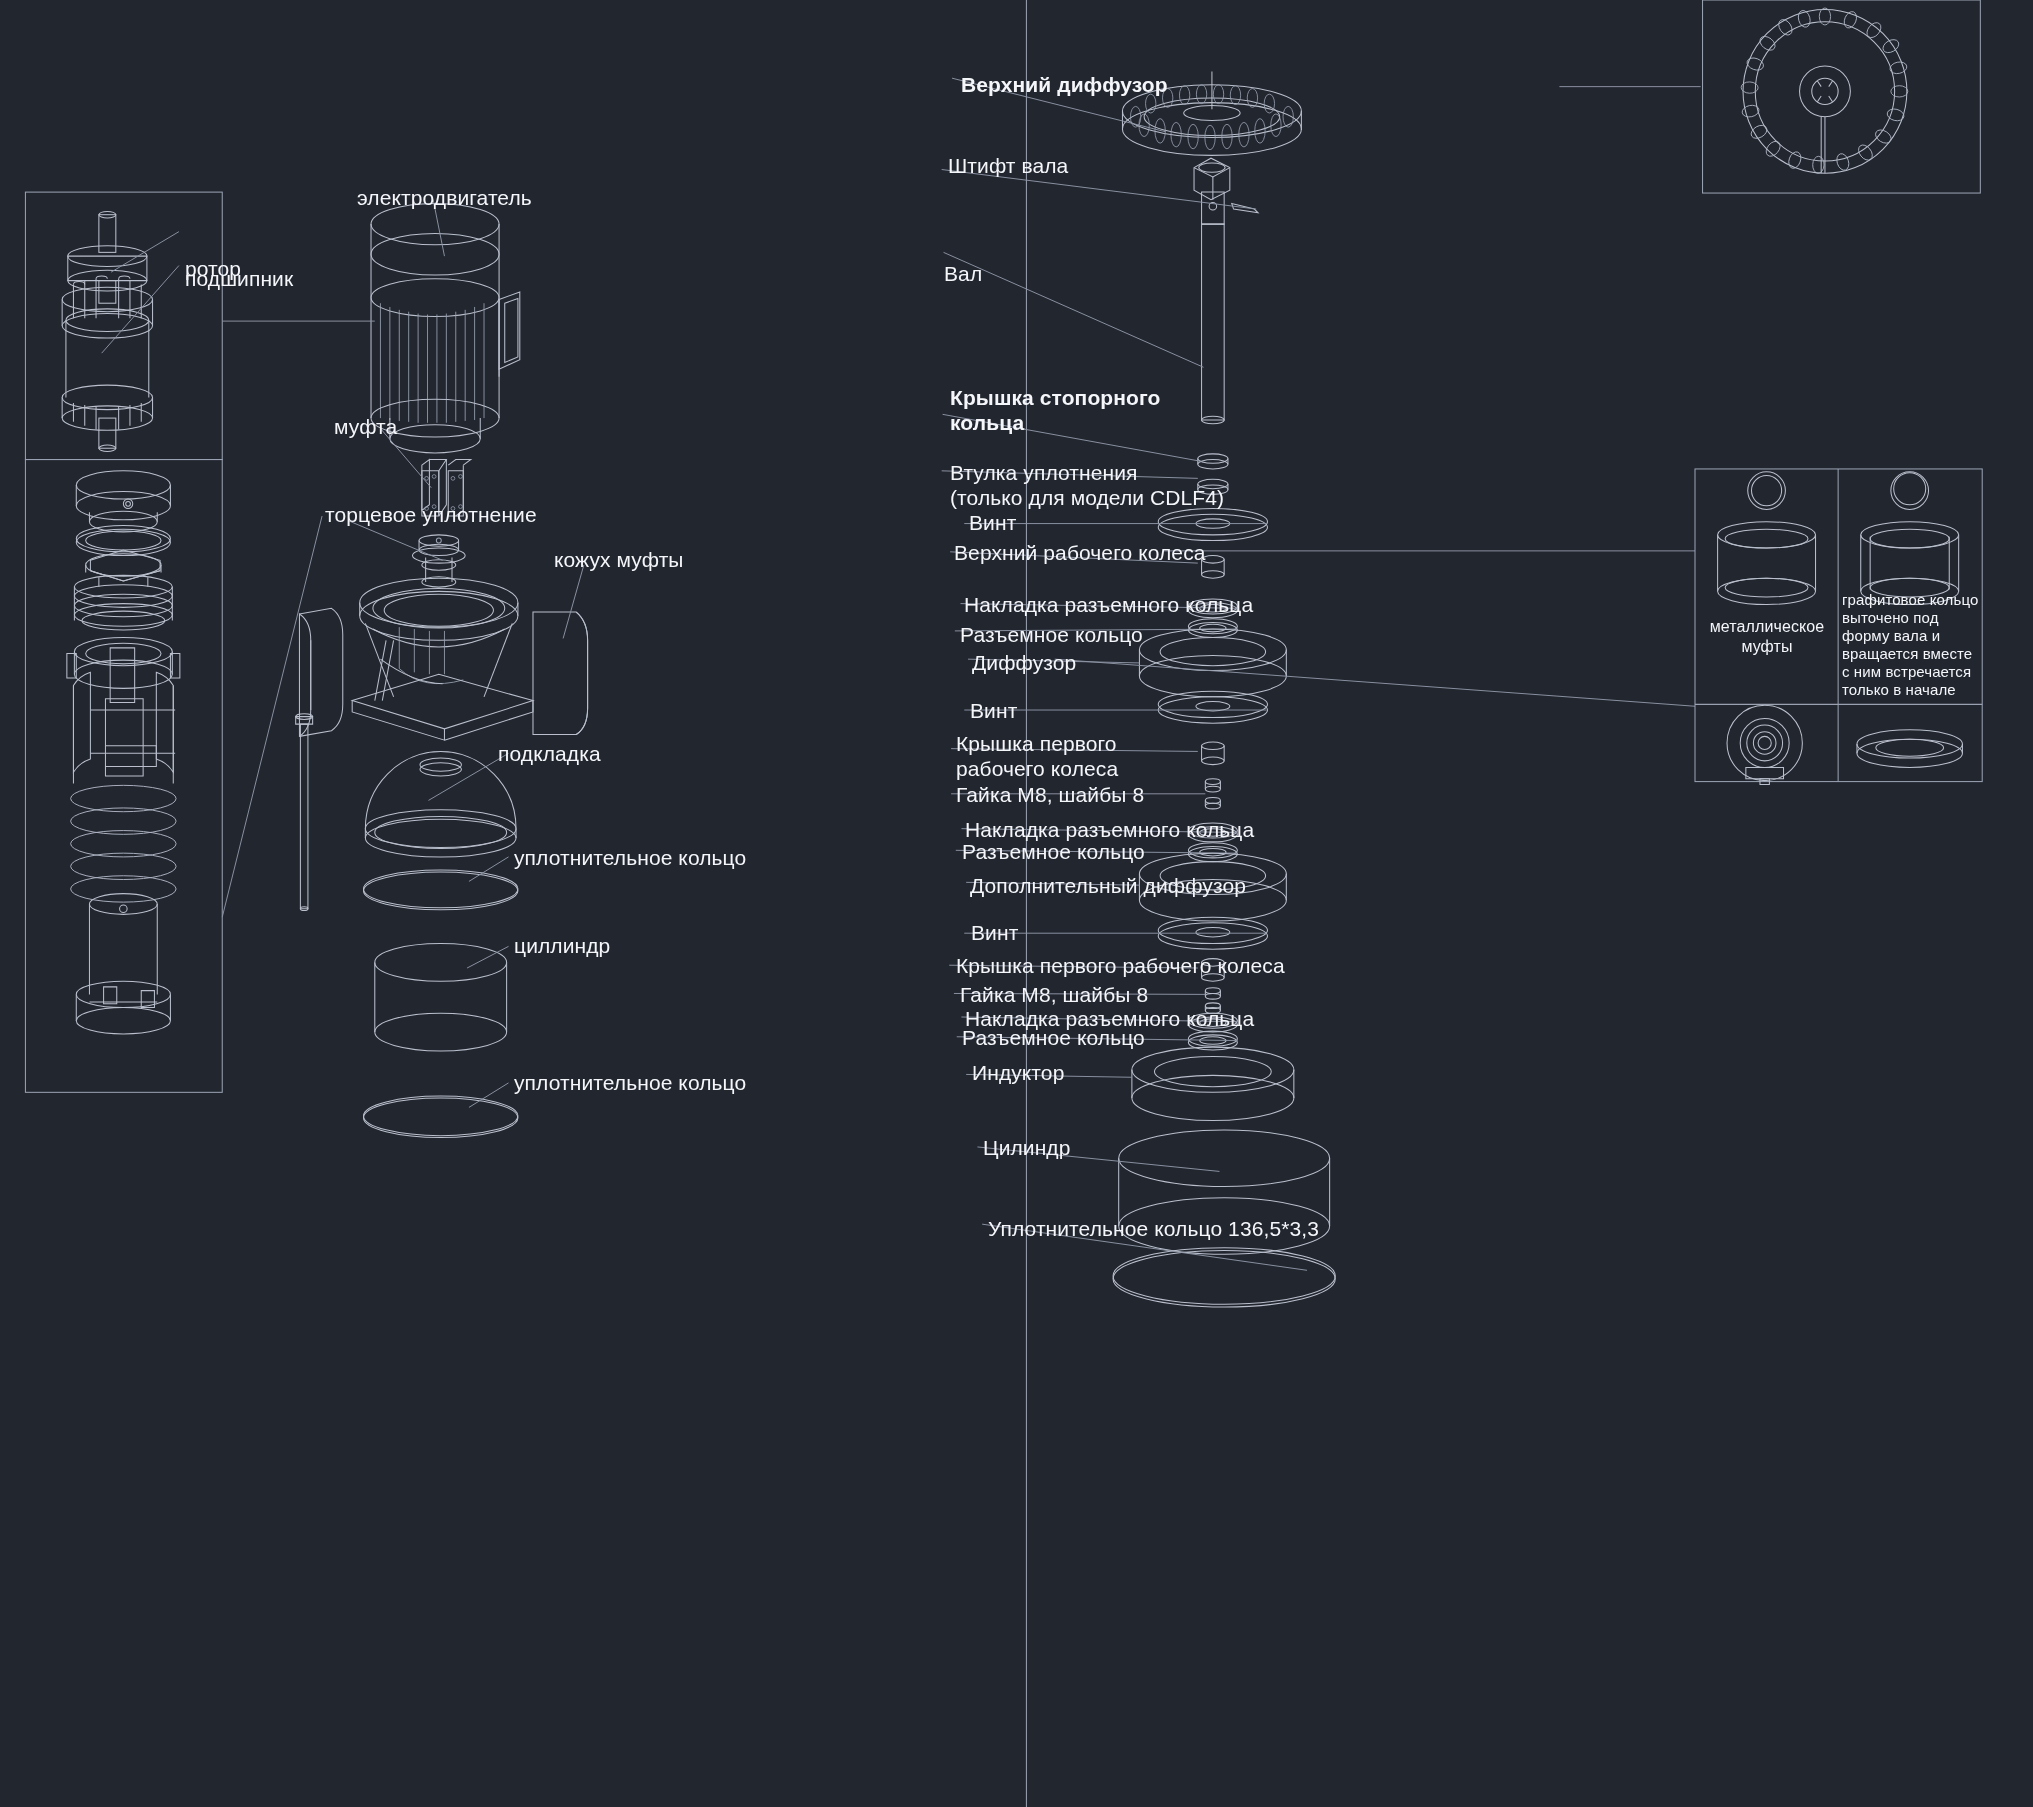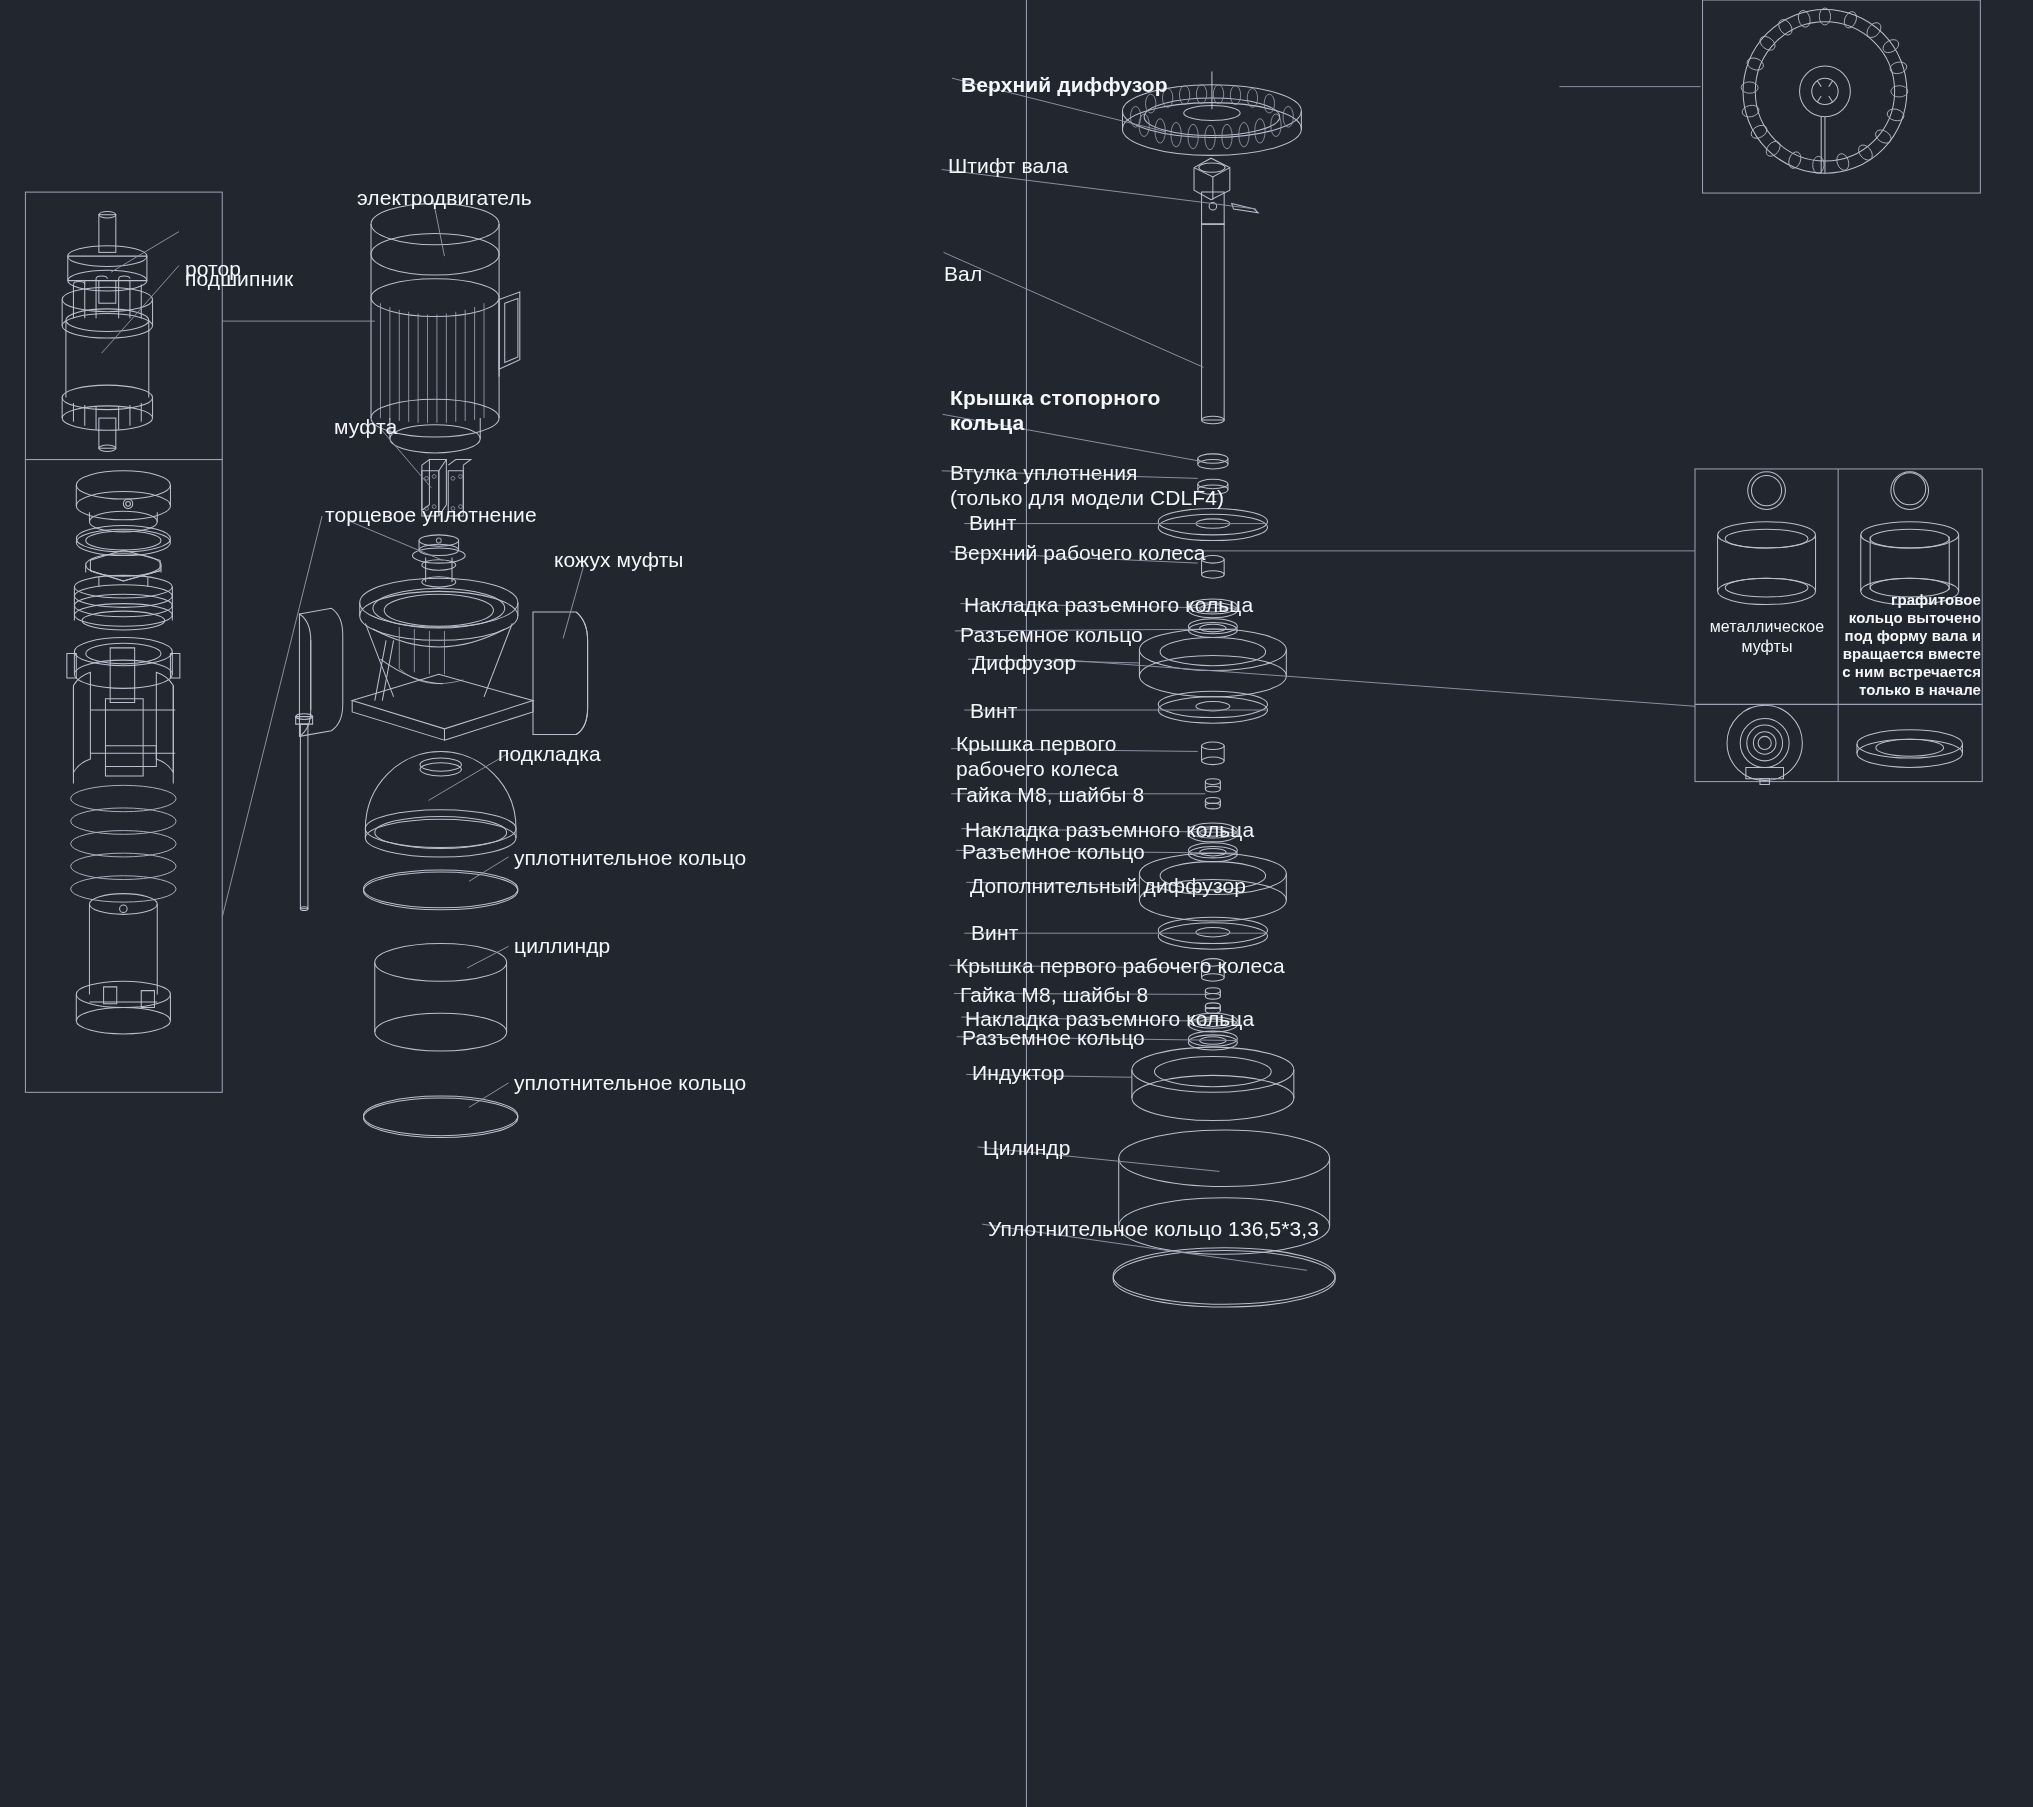--- a/index.html
+++ b/index.html
@@ -20,21 +20,21 @@
   .ln-box{fill:none;stroke:#9aa2b2;stroke-width:1.1;}
   .lbl{
     position:absolute;
     color:#f4f6fa;
     font-size:21px;
     line-height:25.4px;
     white-space:pre;
     letter-spacing:0.1px;
   }
   .lbl.ins{font-size:16px;line-height:20px;text-align:center;white-space:normal;}
-  .lbl.insb{font-size:15px;line-height:18px;text-align:right;white-space:normal;font-weight:bold;}
+  .lbl.insb{font-size:15px;line-height:18px;text-align:left;white-space:normal;}
 </style>
 </head>
 <body>
 
 <div id="stage">
 
   <svg class="layer" viewBox="0 0 2160 1920">
 
     <line class="ln-box" x1="1090" y1="0" x2="1090" y2="1920"></line>
 

